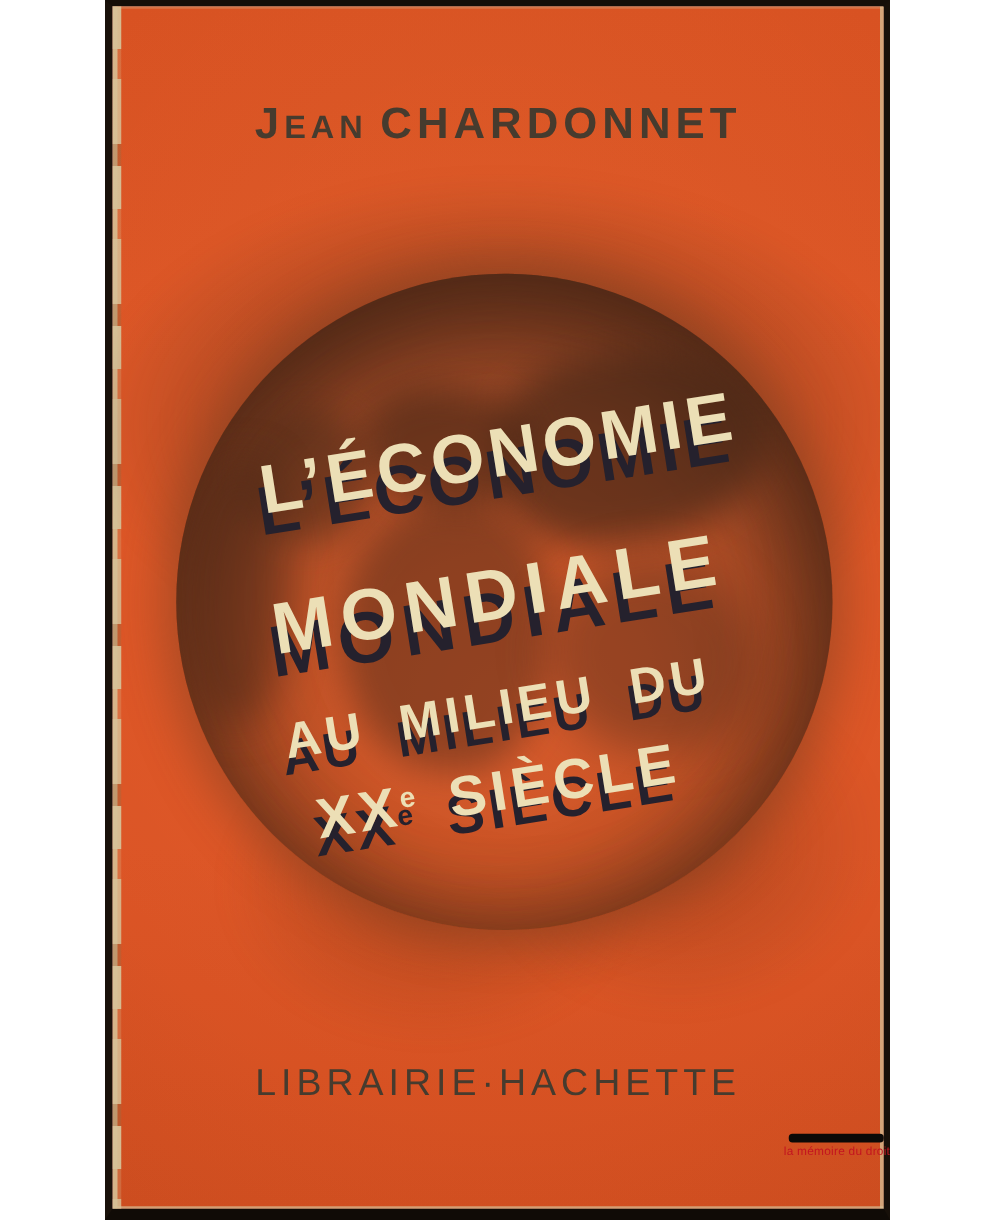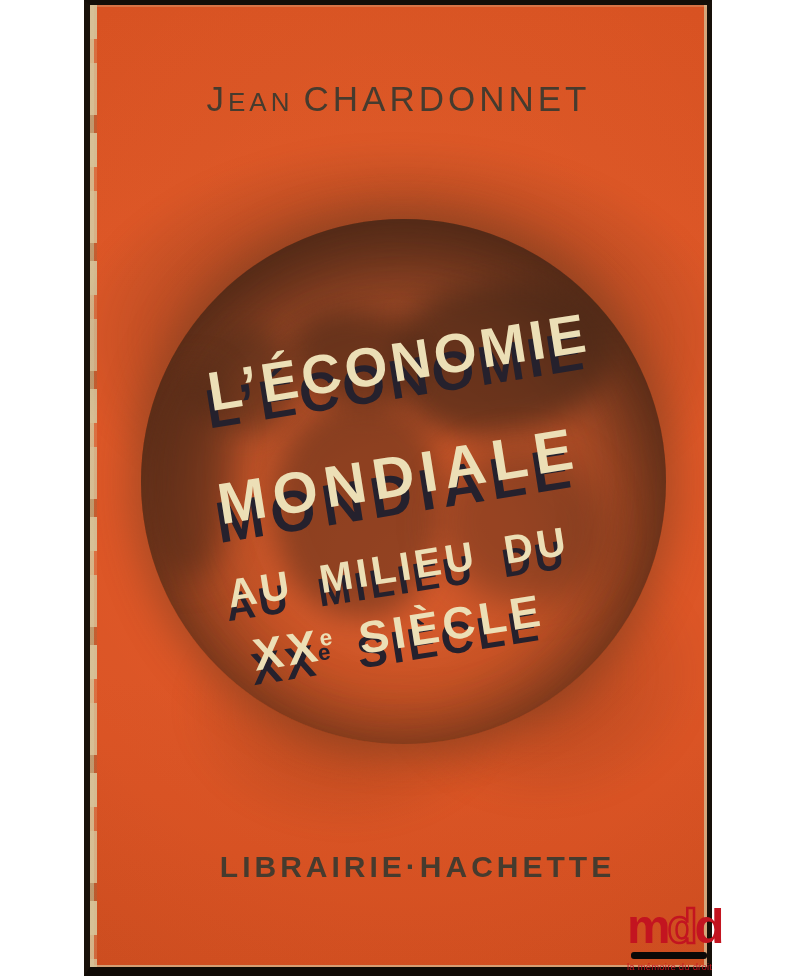--- a/index.html
+++ b/index.html
@@ -75,21 +75,21 @@
     position: absolute; left: 286px; top: 556px; width: 330px; height: 250px;
     background: radial-gradient(ellipse at 50% 45%, rgba(105,48,22,0.38) 0%, rgba(105,48,22,0) 70%);
     filter: blur(10px); z-index: 1;
   }
 
   
   .author {
     position: absolute; left: 0; top: 74px; width: 100%;
     text-align: center; z-index: 5;
     color: var(--ink_dark, #463b2e);
-    font-weight: 400; font-size: 35px; letter-spacing: 4px; line-height: 40px;
+    font-weight: 700; font-size: 35px; letter-spacing: 4px; line-height: 40px;
   }
   .author .sc { font-size: 26px; }
   .author .lastname { margin-left: 10px; }
 
   .title-line {
     position: absolute; left: 0; width: 100%;
     text-align: center; z-index: 5;
     color: var(--title_cream, #ecdfb6);
     font-weight: 700; transform: rotate(-9deg);
     white-space: nowrap;
@@ -97,21 +97,21 @@
   .tl1 { top: 325px; font-size: 55px; letter-spacing: 4px; text-shadow: -5px 17px 0 var(--title_shadow, #25212d); }
   .tl2 { top: 437px; font-size: 58px; letter-spacing: 7px; text-shadow: -5px 18px 0 var(--title_shadow, #25212d); }
   .tl3 { top: 540px; font-size: 40px; letter-spacing: 4px; word-spacing: 12px; text-shadow: -4px 13px 0 var(--title_shadow, #25212d); }
   .tl4 { top: 602px; font-size: 45px; letter-spacing: 4px; word-spacing: 10px; text-shadow: -4px 14px 0 var(--title_shadow, #25212d); }
   .tl4 sup { font-size: 0.5em; vertical-align: 14px; letter-spacing: 0; }
 
   .publisher {
     position: absolute; left: 0; top: 845px; width: 100%;
     text-align: center; z-index: 5;
     color: var(--ink_dark, #463b2e);
-    font-weight: 700; font-size: 30px; letter-spacing: 4px; margin-left: 19px;
+    font-weight: 400; font-size: 30px; letter-spacing: 4px;
   }
 
   
   .watermark { position: absolute; left: 627px; top: 904px; width: 110px; z-index: 20; }
   .wm-logo {
     font-weight: 700; font-size: 49px; line-height: 0.92;
     letter-spacing: -3px; color: var(--watermark_red, #c31420);
   }
   .wm-logo .hollow { color: transparent; -webkit-text-stroke: 2.5px var(--watermark_red, #c31420); }
   .wm-bar {
@@ -153,20 +153,17 @@
     <div class="title-line tl3">AU MILIEU DU</div>
     <div class="title-line tl4">
       <span>XX</span><sup>e</sup>
       <span>SIÈCLE</span>
     </div>
 
     <div class="publisher">LIBRAIRIE·HACHETTE</div>
   </div>
 
   <div class="watermark">
-    <div class="wm-logo">
-      <span>m</span><span class="hollow">d</span><span>d</span>
-    </div>
     <div class="wm-bar"></div>
     <div class="wm-tagline">la mémoire du droit</div>
   </div>
 
 </div>
 
 </body></html>

